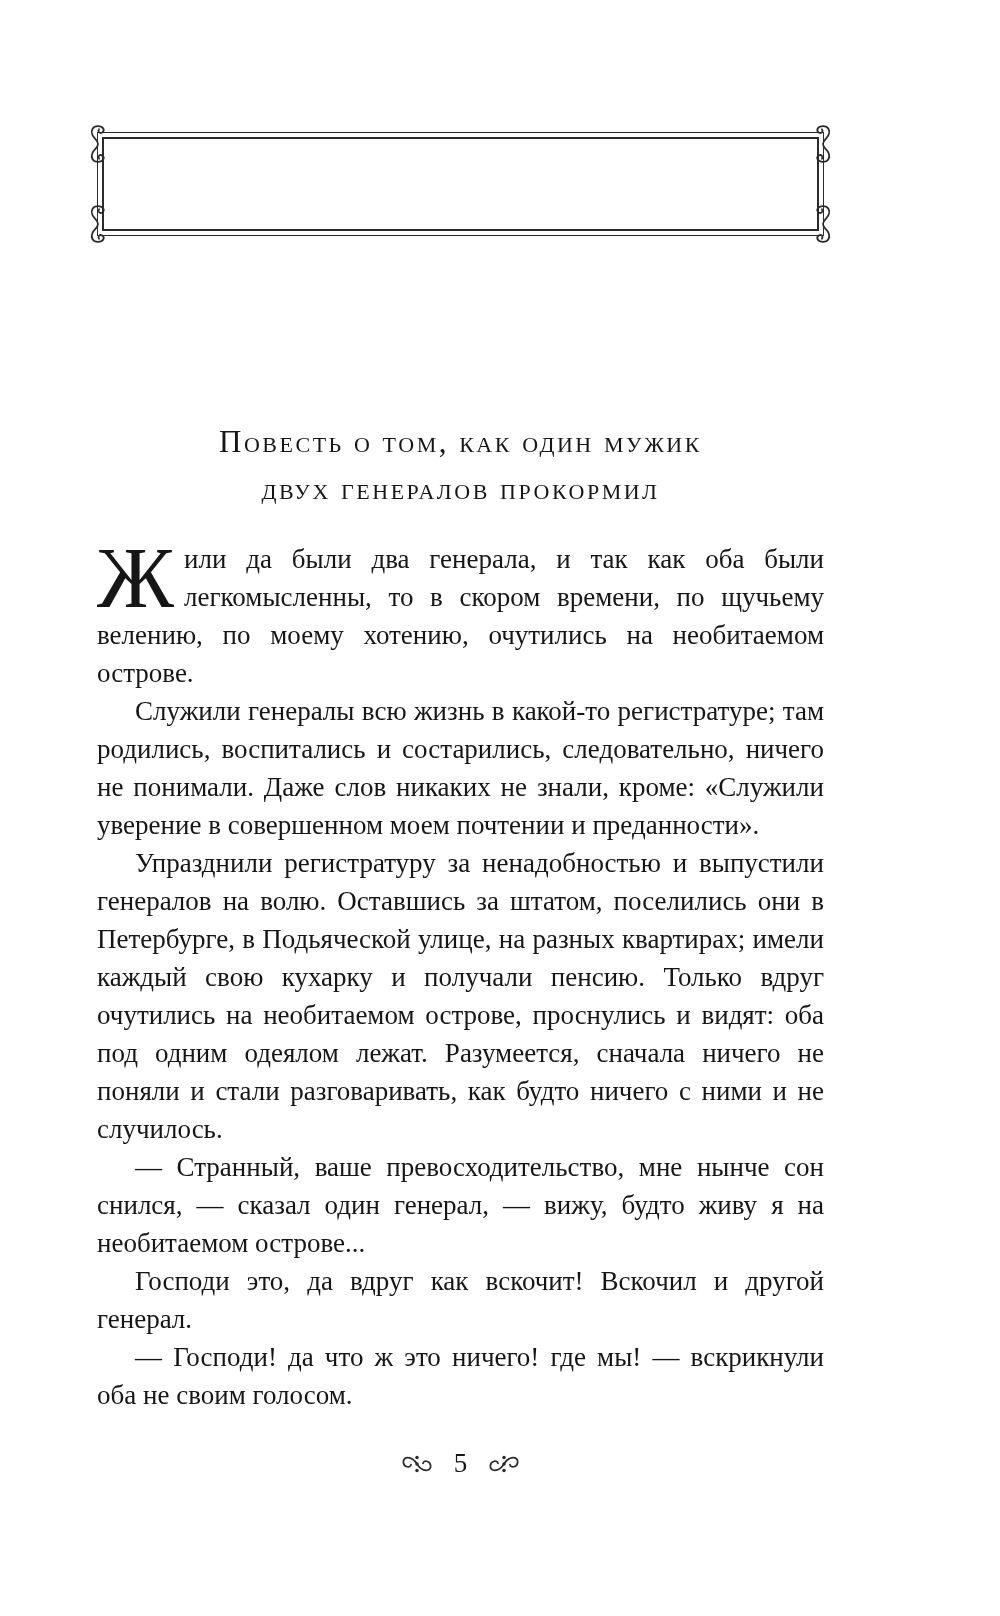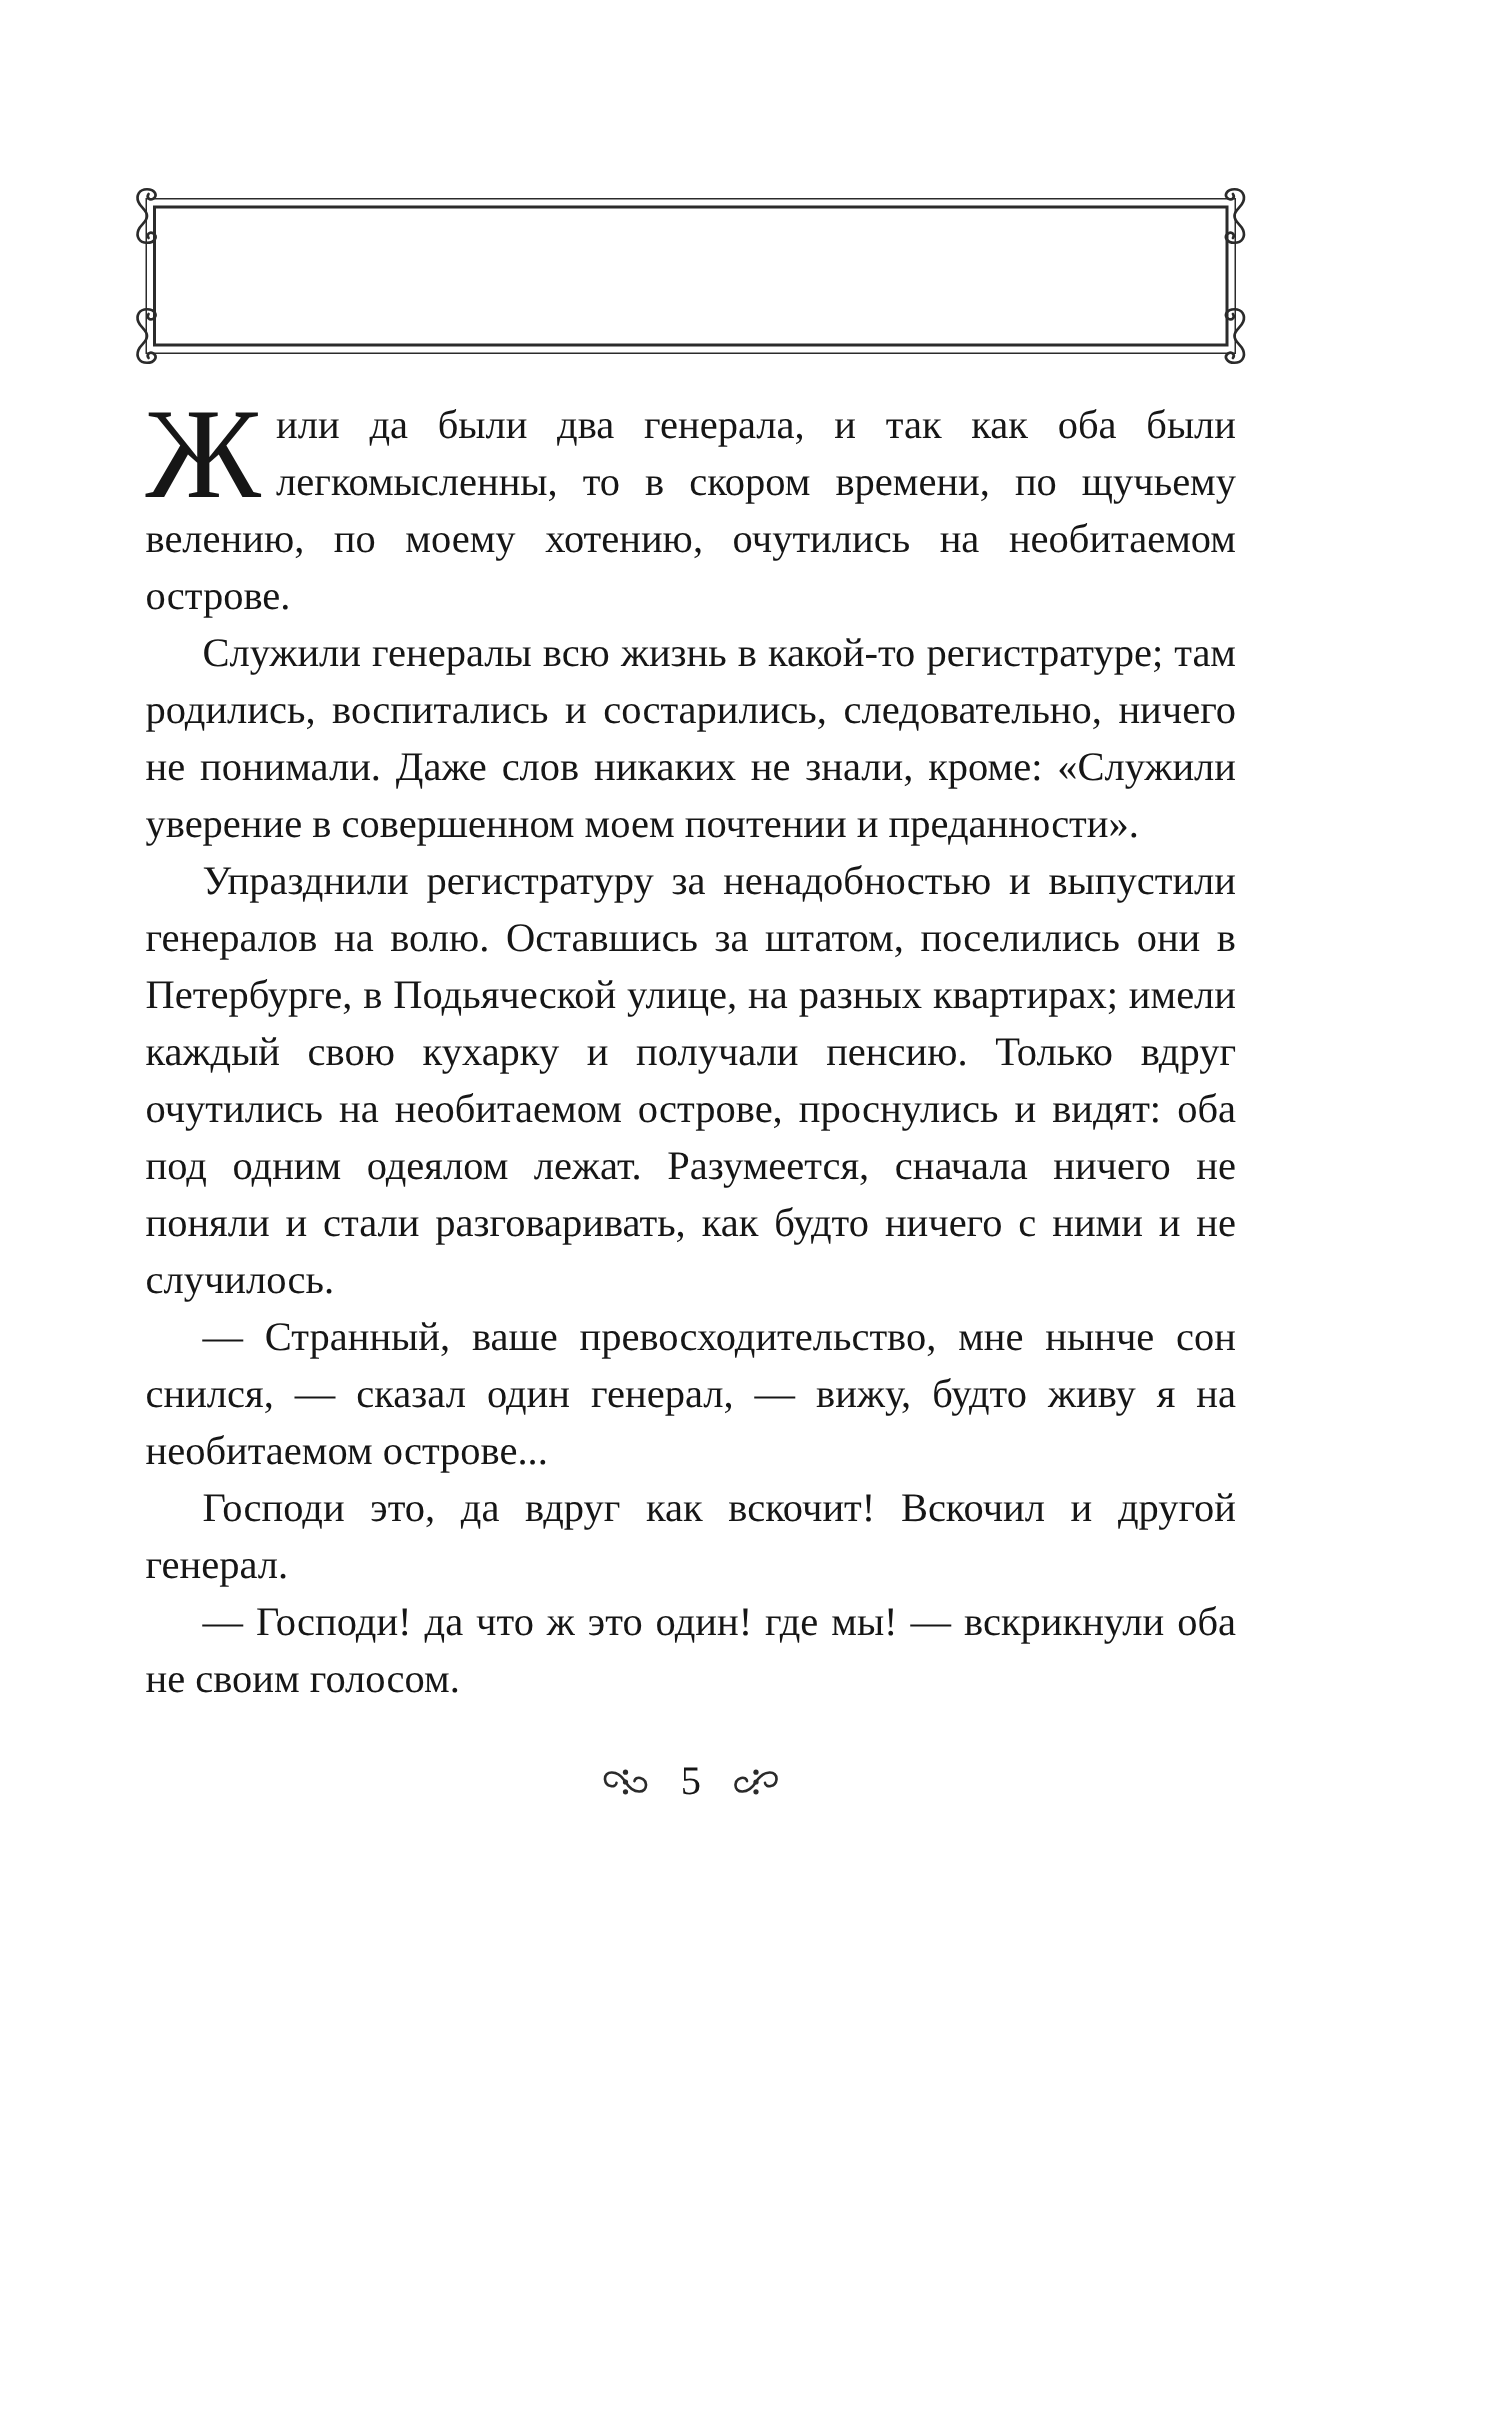--- a/index.html
+++ b/index.html
@@ -107,28 +107,32 @@
         <path d="M10 3 C15 3 17 7 14 9 C11.5 10.5 9.5 8 11 6 M10 3 C5 3 3 7 4.5 11 C6 15 10 16 10 20 C10 24 6 25 4.5 29 C3 33 5 37 10 37 M10 37 C15 37 17 33 14 31 C11.5 29.5 9.5 32 11 34"></path>
       </svg>
     </span>
     <span class="corner br">
       <svg viewBox="0 0 20 40" aria-hidden="true">
         <path d="M10 3 C15 3 17 7 14 9 C11.5 10.5 9.5 8 11 6 M10 3 C5 3 3 7 4.5 11 C6 15 10 16 10 20 C10 24 6 25 4.5 29 C3 33 5 37 10 37 M10 37 C15 37 17 33 14 31 C11.5 29.5 9.5 32 11 34"></path>
       </svg>
     </span>
   </div>
 
+  <div class="title">
+    <div>Повесть о том, как один мужик</div>
+    <div>двух генералов прокормил</div>
+  </div>
 
   <div class="body-text">
     <p class="first"><span class="dropcap">Ж</span><span>или да были два генерала, и так как оба были легкомысленны, то в скором времени, по щучьему велению, по моему хотению, очутились на необитаемом острове.</span></p>
     <p>Служили генералы всю жизнь в какой-то регистратуре; там родились, воспитались и состарились, следовательно, ничего не понимали. Даже слов никаких не знали, кроме: «Служили уверение в совершенном моем почтении и преданности».</p>
     <p>Упразднили регистратуру за ненадобностью и выпустили генералов на волю. Оставшись за штатом, поселились они в Петербурге, в Подьяческой улице, на разных квартирах; имели каждый свою кухарку и получали пенсию. Только вдруг очутились на необитаемом острове, проснулись и видят: оба под одним одеялом лежат. Разумеется, сначала ничего не поняли и стали разговаривать, как будто ничего с ними и не случилось.</p>
     <p>— Странный, ваше превосходительство, мне нынче сон снился, — сказал один генерал, — вижу, будто живу я на необитаемом острове...</p>
     <p>Господи это, да вдруг как вскочит! Вскочил и другой генерал.</p>
-    <p>— Господи! да что ж это один! где мы! — вскрикнули оба не своим голосом.</p>
+    <p>— Господи! да что ж это ничего! где мы! — вскрикнули оба не своим голосом.</p>
   </div>
 
   <div class="footer">
     <span class="fleuron left">
       <svg viewBox="0 0 30 22" aria-hidden="true">
         <path d="M15 11 C10 3 2 4 2.5 9.5 C3 14 9 15 9.5 11.5"></path>
         <path d="M15 11 C20 19 28 18 27.5 12.5 C27 8 21 7 20.5 10.5"></path>
         <circle cx="15" cy="5" r="1.6"></circle>
         <circle cx="15" cy="11" r="1.6"></circle>
         <circle cx="15" cy="17" r="1.6"></circle>

